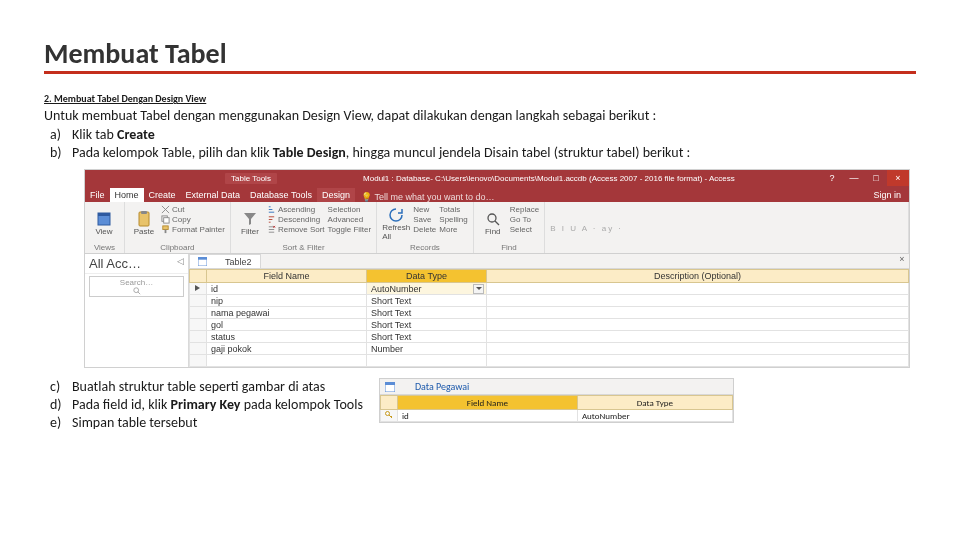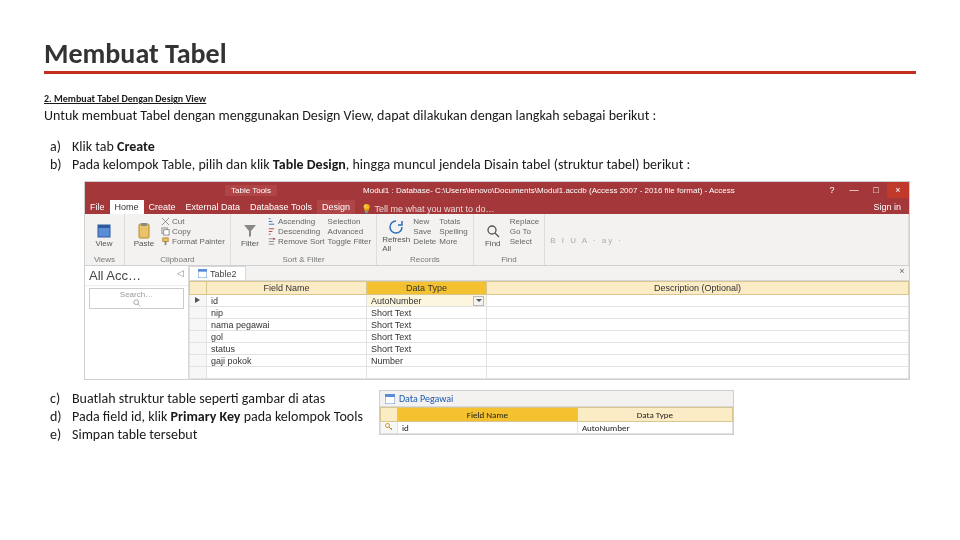--- a/index.html
+++ b/index.html
@@ -13,21 +13,21 @@
   }
   .page { padding: 36px 44px 10px 44px; }
   .title {
     font-size: 28px;
     font-weight: 700;
     color: #333;
     border-bottom: 3px solid #c42e1c;
     margin-bottom: 18px;
   }
   .sub { font-size: 10px; font-weight: 700; text-decoration: underline; }
-  .lead { font-size: 14px; margin-top: 2px; margin-bottom: 14px; }
+  .lead { font-size: 14px; margin-top: 2px; margin-bottom: 2px; }
   .list { margin-left: 6px; }
   .item { display: flex; font-size: 14px; margin-bottom: 1px; }
   .item .lbl { width: 22px; flex: none; }
   .item .txt { flex: 1; }
   .b { font-weight: 700; }
 
   
   .access {
     margin: 8px 0 10px 40px;
     width: 826px;
@@ -97,21 +97,21 @@
     border: 1px solid #ccc;
     font-size: 8px;
     color: #999;
     padding: 1px 3px;
     display: flex; justify-content: space-between; align-items: center; flex-direction: column;
   }
   .nav .srch svg { width: 8px; height: 8px; }
 
   .main { flex: 1; }
   .tabstrip { display: flex; background: #f3f2f1; border-bottom: 1px solid #d8d8d8; height: 15px; }
-  .tabstrip .dtab { background: #fff; border: 1px solid #d8d8d8; border-bottom: none; padding: 0 8px; font-size: 9px; display: flex; align-items: center; gap: 3px; }
+  .tabstrip .dtab { background: #fff; border: 1px solid #d8d8d8; border-bottom: none; padding: 0 8px; font-size: 9px; display: flex; align-items: center; gap: 18px; }
   .tabstrip .dtab svg { width: 9px; height: 9px; }
   .tabstrip .flex1 { flex: 1; }
   .tabstrip .xb { width: 14px; text-align: center; font-size: 9px; color: #666; }
 
   .grid {
     width: 100%;
     border-collapse: collapse;
     font-size: 9px;
   }
   .grid th {
@@ -140,21 +140,21 @@
   .rowselicon svg { width: 8px; height: 8px; }
 
   .secondwrap { display: flex; align-items: flex-start; gap: 16px; margin-top: 6px; }
   .secondwrap .list2 { flex: 0 0 auto; }
   .list2 .item { max-width: 420px; }
   .mini {
     width: 355px;
     border: 1px solid #cfcfcf;
     font-size: 9px;
   }
-  .mini .mtab { display: flex; align-items: center; gap: 4px; background: #f3f2f1; border-bottom: 1px solid #d8d8d8; padding: 1px 5px; color: #1f5bac; font-size: 10px; }
+  .mini .mtab { display: flex; align-items: center; gap: 20px; background: #f3f2f1; border-bottom: 1px solid #d8d8d8; padding: 1px 5px; color: #1f5bac; font-size: 10px; }
   .mini .mtab svg { width: 10px; height: 10px; }
   .minitbl { width: 100%; border-collapse: collapse; }
   .minitbl th { background: #fcecc6; border: 1px solid #d8c690; text-align: center; font-weight: 400; padding: 1px 4px; }
   .minitbl th.sel { background: #f4c230; }
   .minitbl td { border: 1px solid #e2e2e2; padding: 0 4px; height: 12px; }
   .minitbl td.rowh { width: 14px; background: #f7f7f7; }
 </style>
 </head>
 <body>
 

